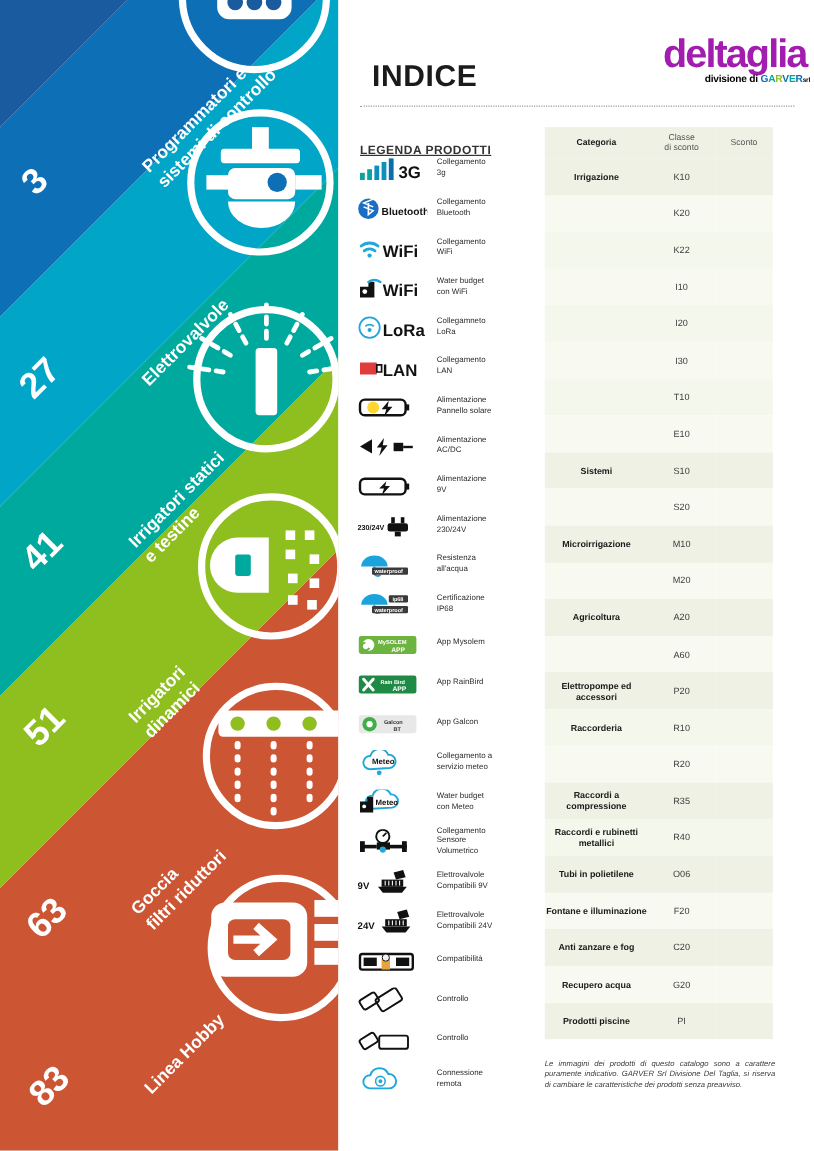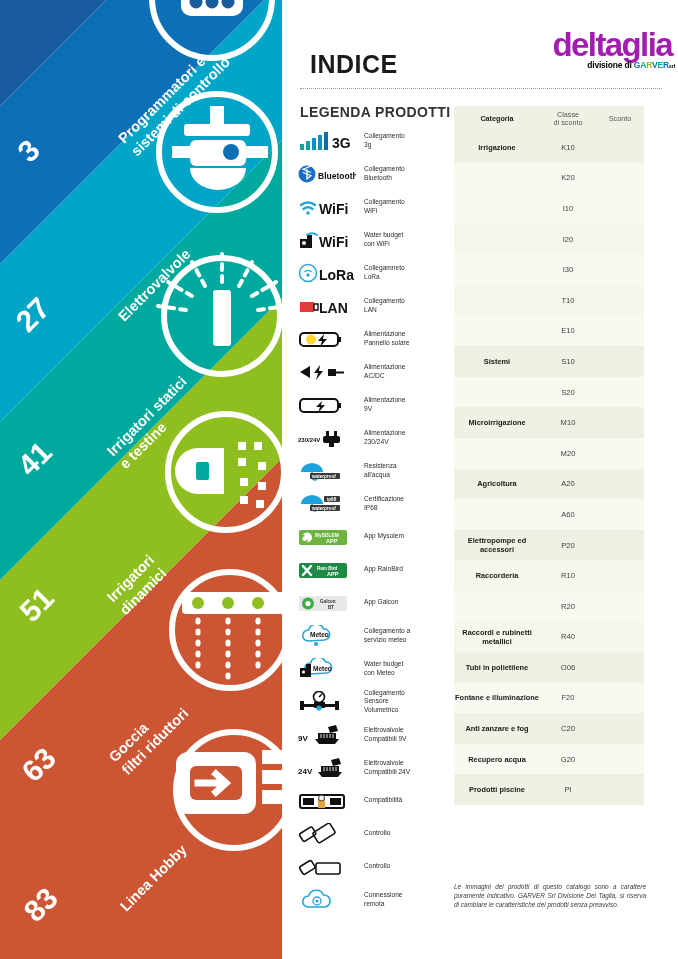--- a/index.html
+++ b/index.html
@@ -92,25 +92,26 @@
     position: absolute;
     left: 18px; top: 88px;
     width: 362px;
     border-top: 1px dotted #9a9a9a;
     height: 0;
   }
 
   
   #legend-title {
     position: absolute;
-    left: 18px; top: 104px;
-    font-size: 14px;
+    left: 18px; top: 120px;
+    font-size: 10px;
     font-weight: bold;
     letter-spacing: 0.4px;
     color: #333333;
+    text-decoration: underline;
   }
   #legend-list {
     position: absolute;
     left: 14px; top: 124px;
     width: 170px;
   }
   .legend-row {
     display: flex;
     align-items: center;
     height: 33px;
@@ -695,20 +696,25 @@
       <tr class="shade-a">
           <td class="c-cat">Irrigazione</td>
           <td class="c-class">K10</td>
           <td class="c-sconto"></td>
         </tr>
       <tr class="shade-c">
           <td class="c-cat"></td>
           <td class="c-class">K20</td>
           <td class="c-sconto"></td>
         </tr>
+      <tr class="shade-b">
+          <td class="c-cat"></td>
+          <td class="c-class">K22</td>
+          <td class="c-sconto"></td>
+        </tr>
       <tr class="shade-c">
           <td class="c-cat"></td>
           <td class="c-class">I10</td>
           <td class="c-sconto"></td>
         </tr>
       <tr class="shade-b">
           <td class="c-cat"></td>
           <td class="c-class">I20</td>
           <td class="c-sconto"></td>
         </tr>
@@ -766,20 +772,26 @@
       <tr class="shade-b">
           <td class="c-cat">Raccorderia</td>
           <td class="c-class">R10</td>
           <td class="c-sconto"></td>
         </tr>
       <tr class="shade-c">
           <td class="c-cat"></td>
           <td class="c-class">R20</td>
           <td class="c-sconto"></td>
         </tr>
+      <tr class="shade-a">
+          <td class="c-cat">Raccordi
+a compressione</td>
+          <td class="c-class">R35</td>
+          <td class="c-sconto"></td>
+        </tr>
       <tr class="shade-b">
           <td class="c-cat">Raccordi
 e rubinetti metallici</td>
           <td class="c-class">R40</td>
           <td class="c-sconto"></td>
         </tr>
       <tr class="shade-a">
           <td class="c-cat">Tubi in polietilene</td>
           <td class="c-class">O06</td>
           <td class="c-sconto"></td>

